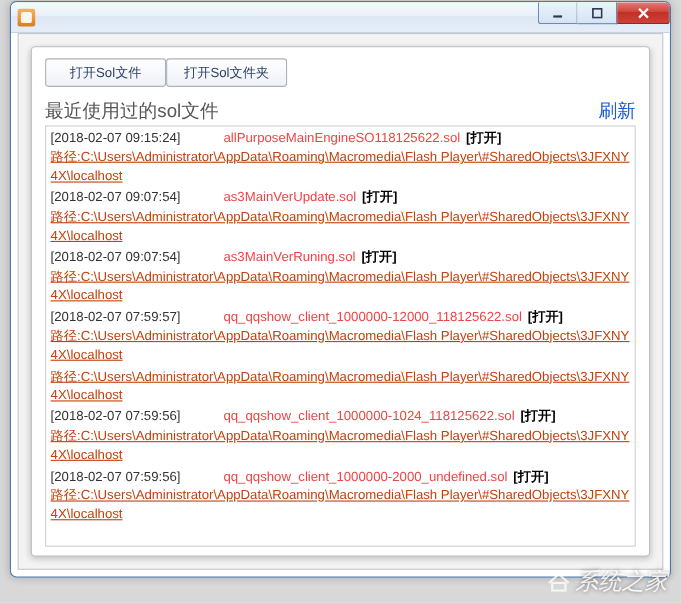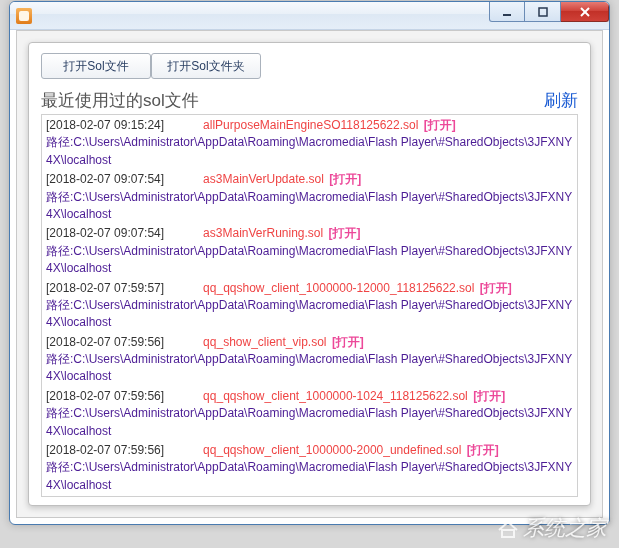--- a/index.html
+++ b/index.html
@@ -128,24 +128,25 @@
     border: 1px solid #d0d0d0;
     background: #fff;
     overflow-y: auto;
     padding: 2px 4px;
     font-size: 12px;
     line-height: 1.45;
   }
   .item { margin-bottom: 2px; }
   .item .ts { color: #333; }
   .item .fname { font-weight: normal; color: #ef4444; margin-left: 39px; }
-  .item .open-link { color: #ec4899; cursor: pointer; margin-left: 2px; font-weight: bold;}
+  .item .open-link { color: #000000; cursor: pointer; margin-left: 2px; font-weight: bold;}
   .item .path {
-    color: #4c1d95;
+    color: #c2410c;
     word-break: break-all;
+    text-decoration: underline;
   }
   .watermark {
     position: absolute;
     right: 12px; bottom: 6px;
     color: rgba(255,255,255,0.85);
     text-shadow: 0 0 4px rgba(0,0,0,0.5);
     font-size: 21px;
     font-style: italic;
     pointer-events: none;
   }
@@ -203,21 +204,20 @@
           </div>
           <div class="item">
             <div><span class="ts">[2018-02-07 09:07:54]</span><span class="fname">as3MainVerRuning.sol</span> <span class="open-link">[打开]</span></div>
             <div class="path">路径:C:\Users\Administrator\AppData\Roaming\Macromedia\Flash Player\#SharedObjects\3JFXNY4X\localhost</div>
           </div>
           <div class="item">
             <div><span class="ts">[2018-02-07 07:59:57]</span><span class="fname">qq_qqshow_client_1000000-12000_118125622.sol</span> <span class="open-link">[打开]</span></div>
             <div class="path">路径:C:\Users\Administrator\AppData\Roaming\Macromedia\Flash Player\#SharedObjects\3JFXNY4X\localhost</div>
           </div>
           <div class="item">
-            <div><span class="ts">[2018-02-07 07:59:56]</span><span class="fname">qq_show_client_vip.sol</span> <span class="open-link">[打开]</span></div>
             <div class="path">路径:C:\Users\Administrator\AppData\Roaming\Macromedia\Flash Player\#SharedObjects\3JFXNY4X\localhost</div>
           </div>
           <div class="item">
             <div><span class="ts">[2018-02-07 07:59:56]</span><span class="fname">qq_qqshow_client_1000000-1024_118125622.sol</span> <span class="open-link">[打开]</span></div>
             <div class="path">路径:C:\Users\Administrator\AppData\Roaming\Macromedia\Flash Player\#SharedObjects\3JFXNY4X\localhost</div>
           </div>
           <div class="item">
             <div><span class="ts">[2018-02-07 07:59:56]</span><span class="fname">qq_qqshow_client_1000000-2000_undefined.sol</span> <span class="open-link">[打开]</span></div>
             <div class="path">路径:C:\Users\Administrator\AppData\Roaming\Macromedia\Flash Player\#SharedObjects\3JFXNY4X\localhost</div>
           </div>

